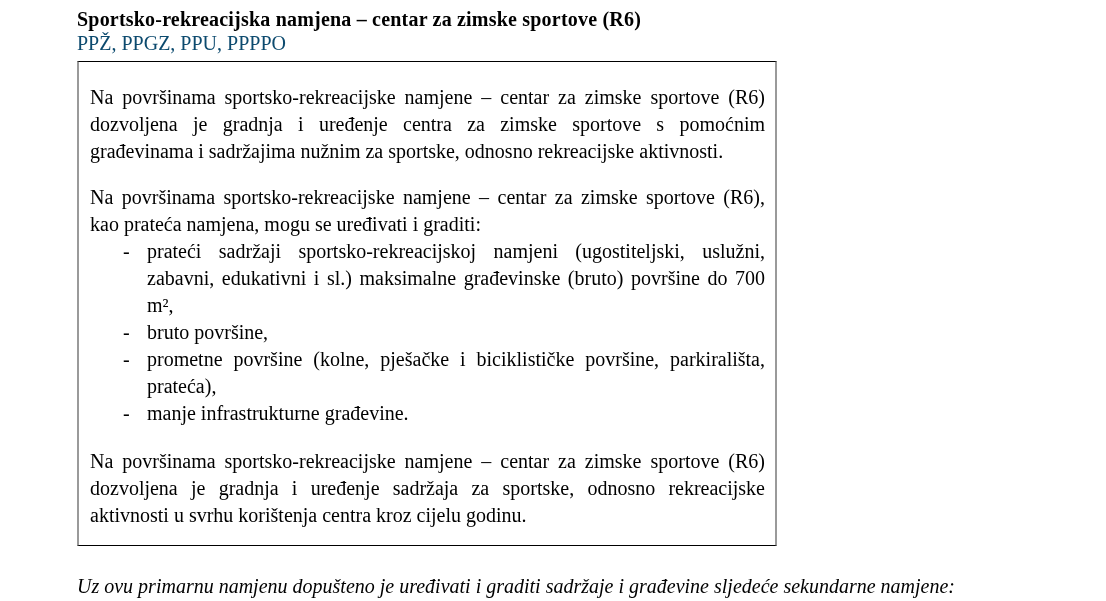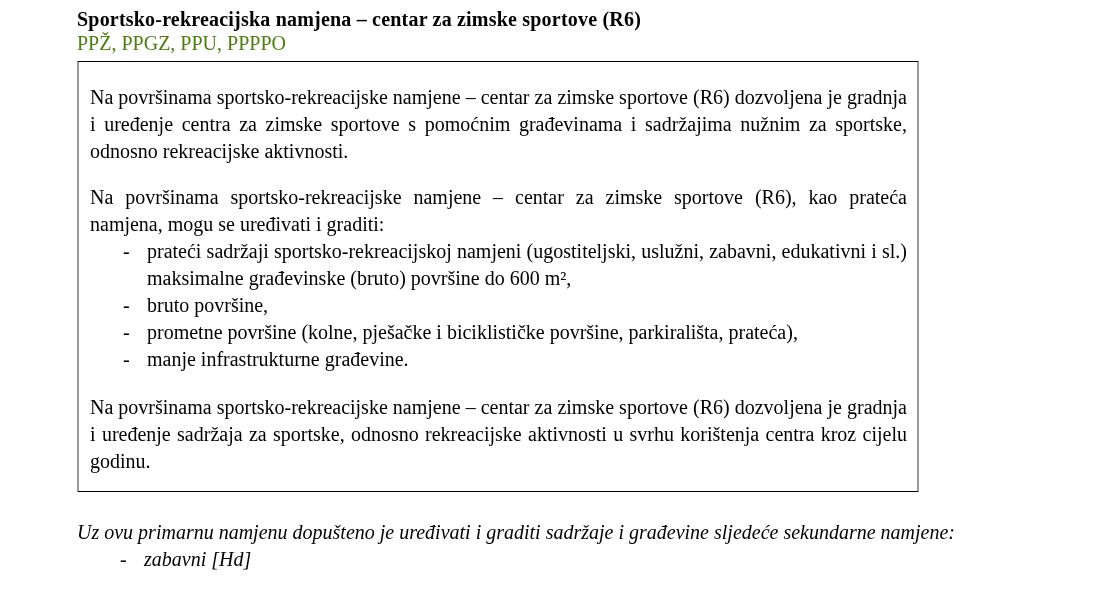--- a/index.html
+++ b/index.html
@@ -21,25 +21,25 @@
     font-size: 20px;
     font-weight: bold;
     line-height: 26px;
     margin: 0;
     letter-spacing: 0.2px;
   }
   .links {
     font-size: 20px;
     line-height: 23px;
     margin: 0 0 6px 0;
-    color: #4d7c0f;
+    color: #0c4a6e;
     cursor: pointer;
   }
   .box {
-    width: 842px;
+    width: 700px;
     border-top: 1.5px solid #000000;
     border-bottom: 1.5px solid #000000;
     border-left: 2px solid #9a9a9a;
     border-right: 2px solid #9a9a9a;
     padding: 22px 10px 16px 11px;
     font-size: 20px;
     line-height: 27px;
   }
   .box p, .after p {
     margin: 0;
@@ -80,21 +80,21 @@
   <div class="links">PPŽ, PPGZ, PPU, PPPPO</div>
 
   <div class="box">
 
     <p class="gap-after">Na površinama sportsko-rekreacijske namjene – centar za zimske sportove (R6) dozvoljena je gradnja i uređenje centra za zimske sportove s pomoćnim građevinama i sadržajima nužnim za sportske, odnosno rekreacijske aktivnosti.</p>
 
     <p>Na površinama sportsko-rekreacijske namjene – centar za zimske sportove (R6), kao prateća namjena, mogu se uređivati i graditi:</p>
 
     <div class="bullet">
       <span class="dash">-</span>
-      <span class="btxt">prateći sadržaji sportsko-rekreacijskoj namjeni (ugostiteljski, uslužni, zabavni, edukativni i sl.) maksimalne građevinske (bruto) površine do 600 m²,</span>
+      <span class="btxt">prateći sadržaji sportsko-rekreacijskoj namjeni (ugostiteljski, uslužni, zabavni, edukativni i sl.) maksimalne građevinske (bruto) površine do 700 m²,</span>
     </div>
     <div class="bullet">
       <span class="dash">-</span>
       <span class="btxt">bruto površine,</span>
     </div>
     <div class="bullet">
       <span class="dash">-</span>
       <span class="btxt">prometne površine (kolne, pješačke i biciklističke površine, parkirališta, prateća),</span>
     </div>
     <div class="bullet">

